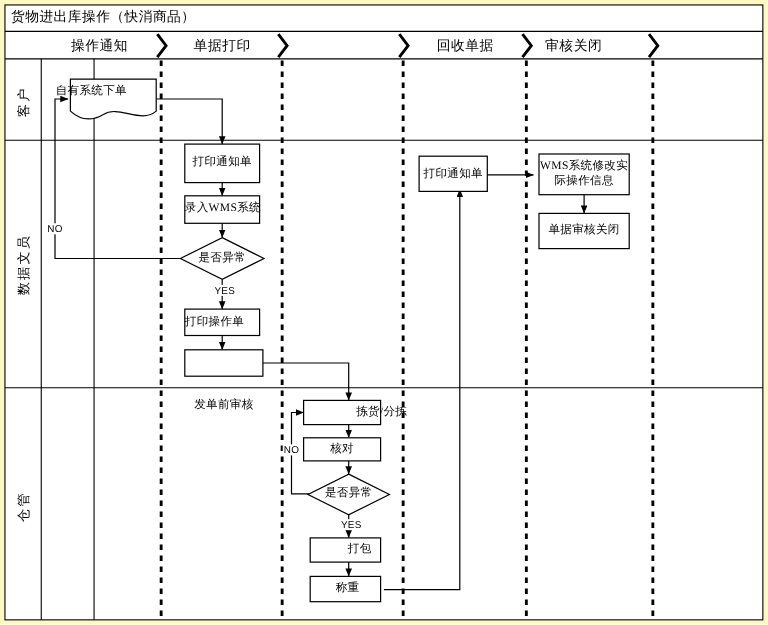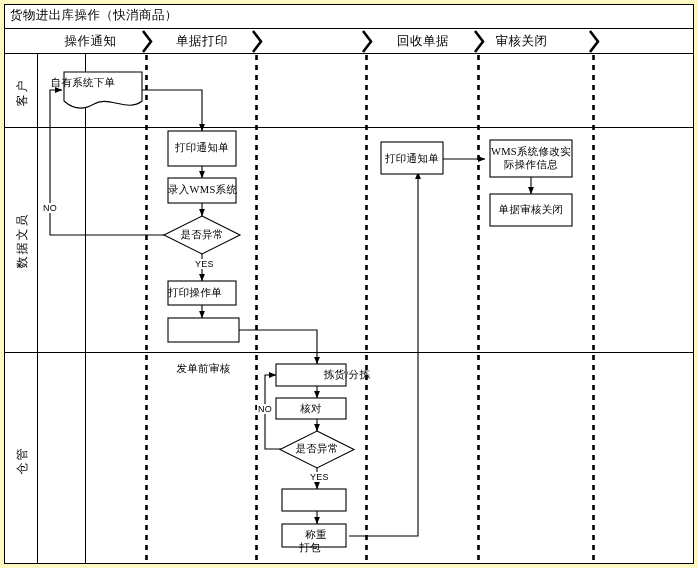--- a/index.html
+++ b/index.html
@@ -144,21 +144,21 @@
   <div class="node-text" style="left:48px;top:77px;width:70px;">自有系统下单</div>
   <div class="node-text" style="left:168px;top:142px;width:68px;">打印通知单</div>
   <div class="node-text" style="left:168px;top:184px;width:68px;">录入WMS系统</div>
   <div class="node-text" style="left:168px;top:229px;width:68px;">是否异常</div>
   <div class="node-text" style="left:168px;top:287px;width:48px;font-family:Liberation Serif, serif;">打印操作单</div>
   <div class="node-text" style="left:168px;top:324px;width:71px;margin-top:39px;">发单前审核</div>
 
   <div class="node-text" style="left:276px;top:369px;width:70px;margin-left:36px;">拣货/分拣</div>
   <div class="node-text" style="left:276px;top:403px;width:70px;">核对</div>
   <div class="node-text" style="left:283px;top:443px;width:68px;">是否异常</div>
-  <div class="node-text" style="left:282px;top:494px;width:56px;margin-top:48px;">打包</div>
+  <div class="node-text" style="left:299px;top:494px;width:56px;">打包</div>
   <div class="node-text" style="left:282px;top:529px;width:68px;">称重</div>
 
   <div class="node-text" style="left:381px;top:153px;width:62px;">打印通知单</div>
 
   <div class="node-text" style="left:491px;top:146px;width:80px;">WMS系统修改实</div>
   <div class="node-text" style="left:491px;top:159px;width:80px;">际操作信息</div>
   <div class="node-text" style="left:490px;top:204px;width:82px;">单据审核关闭</div>
 
   <div class="edge-label" style="left:42px;top:203px;">NO</div>
   <div class="edge-label" style="left:194px;top:259px;">YES</div>

